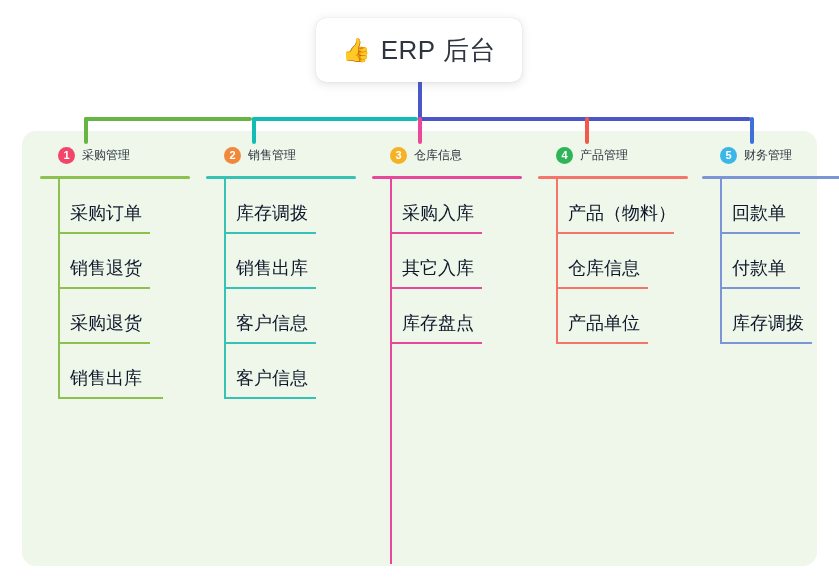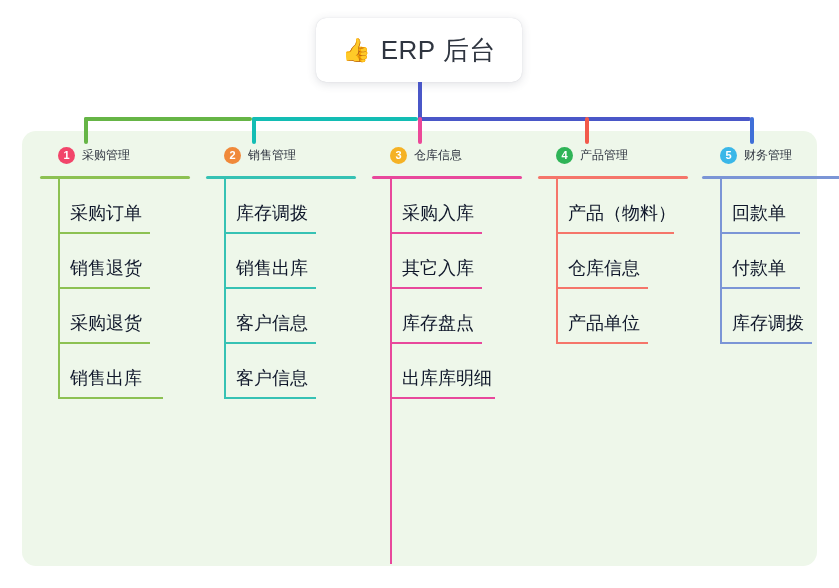--- a/index.html
+++ b/index.html
@@ -230,24 +230,20 @@
           <div class="item-rule" style="background: rgb(232, 72, 156); width: 92px;"></div>
         </div>
         <div class="item">
           <span class="item-label">其它入库</span>
           <div class="item-rule" style="background: rgb(232, 72, 156); width: 92px;"></div>
         </div>
         <div class="item">
           <span class="item-label">库存盘点</span>
           <div class="item-rule" style="background: rgb(232, 72, 156); width: 92px;"></div>
         </div>
-        <div class="item">
-          <span class="item-label">出库库明细</span>
-          <div class="item-rule" style="background: rgb(232, 72, 156); width: 105px;"></div>
-        </div>
       </div>
     </div>
     <div class="column" style="left: 538px; width: 160px;">
       <div class="col-head">
         <span class="badge" style="background: rgb(47, 180, 87);">4</span>
         <span class="col-title">产品管理</span>
       </div>
       <div class="head-rule" style="background: rgb(245, 117, 106); width: 150px;"></div>
       <div class="items">
         <div class="spine" style="background: rgb(245, 117, 106); height: 165px;"></div>

